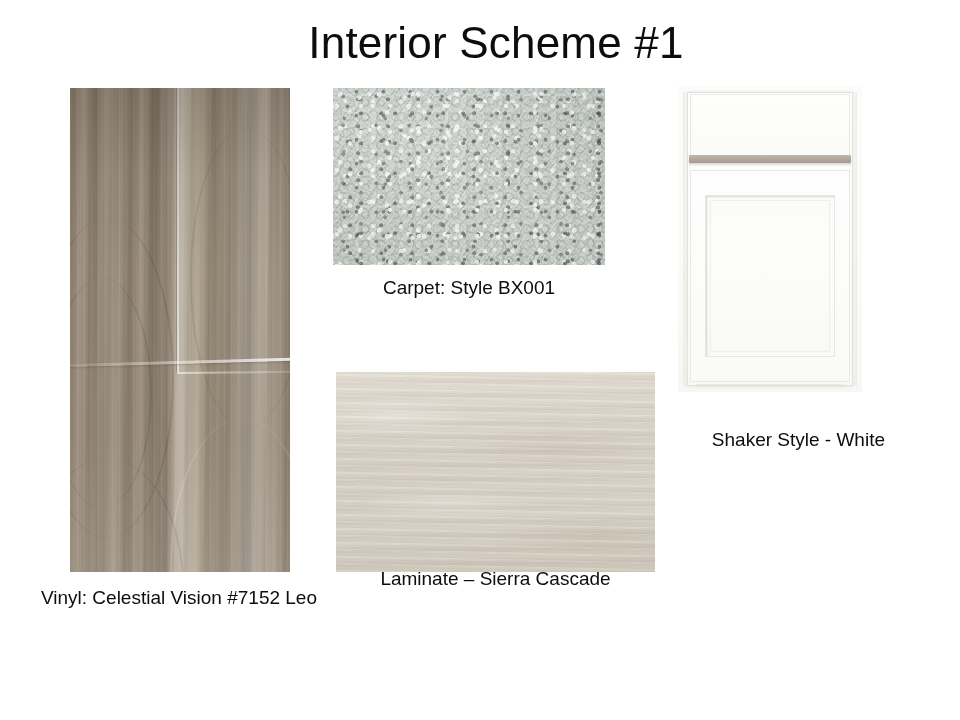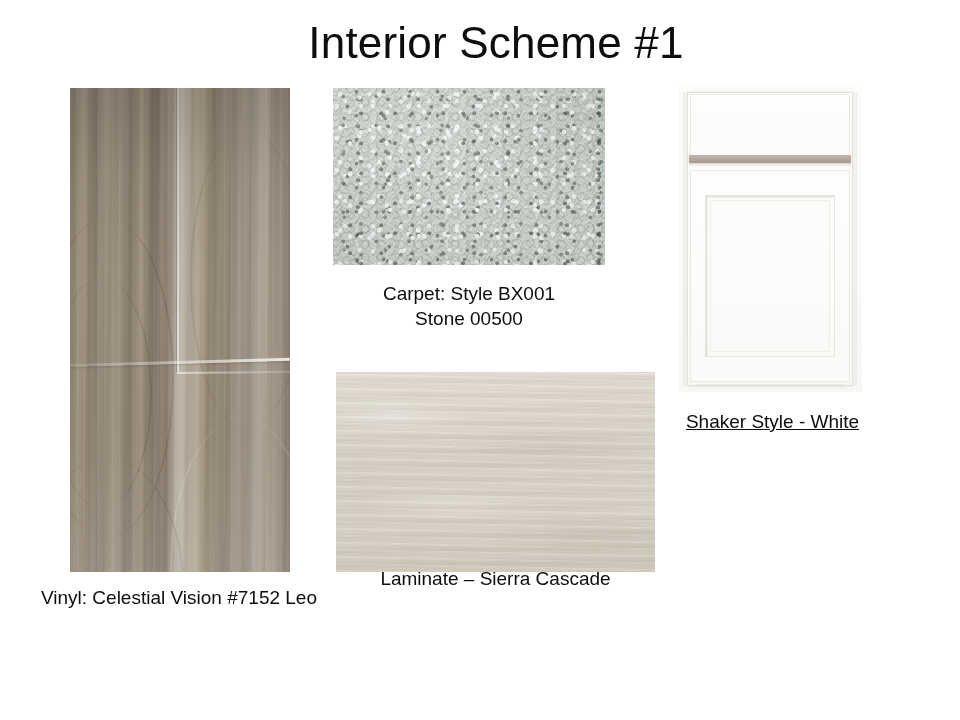--- a/index.html
+++ b/index.html
@@ -378,42 +378,41 @@
   .caption {
     position: absolute;
     font-size: 19px;
     font-weight: 400;
     color: #0d0d0d;
     line-height: 1.32;
     white-space: nowrap;
   }
   #carpet-caption {
     left: 333px;
-    top: 281px;
+    top: 275px;
     width: 272px;
     text-align: center;
   }
   #vinyl-caption {
     left: 0px;
     top: 585px;
     width: 358px;
     text-align: center;
   }
   #laminate-caption {
     left: 336px;
     top: 566px;
     width: 319px;
     text-align: center;
   }
   #cabinet-caption {
     left: 660px;
-    top: 409px;
+    top: 427px;
     width: 225px;
-    text-align: center;
-    text-decoration: underline;
+    text-align: right;
   }
   .caption-line { display: block; }
 </style>
 </head>
 <body>
 
 <div id="slide-title">Interior Scheme #1</div>
 
 <div class="swatch" id="vinyl-swatch">
   <div class="vinyl-base"></div>
@@ -457,20 +456,19 @@
   <div class="cab-bar-shadow"></div>
   <div class="cab-frame"></div>
   <div class="cab-panel">
     <div class="cab-panel-inner"></div>
   </div>
   <div class="cab-foot"></div>
 </div>
 
 <div class="caption" id="carpet-caption">
   <span class="caption-line">Carpet: Style BX001</span>
-  <span class="caption-line">Stone 00500</span>
 </div>
 
 <div class="caption" id="vinyl-caption">Vinyl: Celestial Vision #7152 Leo</div>
 
 <div class="caption" id="laminate-caption">Laminate – Sierra Cascade</div>
 
 <div class="caption" id="cabinet-caption">Shaker Style - White</div>
 
 </body></html>

